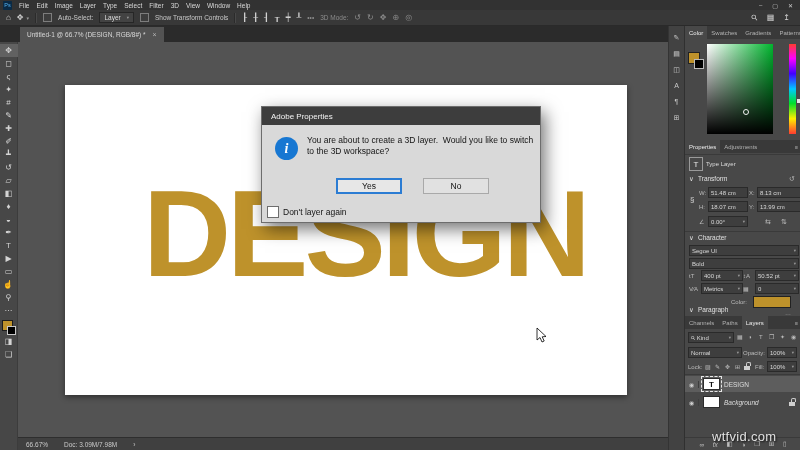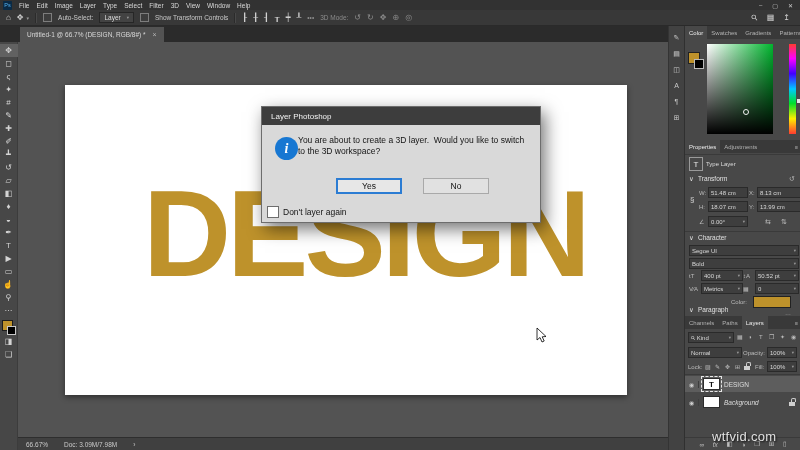--- a/index.html
+++ b/index.html
@@ -55,21 +55,21 @@
                font-weight:bold;letter-spacing:-4px;color:#be922b;}
 
   
   .dialog{position:absolute;left:261px;top:106px;width:280px;height:117px;background:#d9d9d9;
           border:1px solid #6d6d6d;box-shadow:4px 6px 16px rgba(0,0,0,.55);z-index:7;box-sizing:border-box;}
   .dlg-title{height:18px;background:#3d3d3d;color:#f2f2f2;font-size:8px;display:flex;
              align-items:center;padding-left:9px;}
   .dlg-info{position:absolute;left:13px;top:30px;width:23px;height:23px;border-radius:50%;
             background:#1777d2;color:#fff;font-family:"Liberation Serif",serif;font-style:italic;
             font-weight:bold;font-size:14px;display:flex;align-items:center;justify-content:center;}
-  .dlg-msg{position:absolute;left:36px;top:28px;width:228px;font-size:8.5px;line-height:11px;
+  .dlg-msg{position:absolute;left:45px;top:28px;width:228px;font-size:8.5px;line-height:11px;
            color:#141414;white-space:pre-wrap;}
   .dlg-btn{position:absolute;top:71px;width:66px;height:16px;background:#e1e1e1;
            border:1px solid #a9a9a9;display:flex;align-items:center;justify-content:center;
            font-size:8.5px;color:#111;box-sizing:border-box;}
   .dlg-btn.focus{border:2px solid #2b7cd3;background:#e7e7e7;}
   .dlg-check{position:absolute;left:5px;top:99px;display:flex;align-items:center;gap:4px;
              font-size:8.5px;color:#141414;}
   .cb{width:10px;height:10px;background:#fff;border:1px solid #6e6e6e;flex:none;}
 
   
@@ -221,21 +221,21 @@
     <span class="tool">❏</span>
   </div>
 
   <div class="pasteboard">
     <div class="canvas">
       <div class="design-text">DESIGN</div>
     </div>
   </div>
 
   <div class="dialog">
-    <div class="dlg-title">Layer Photoshop</div>
+    <div class="dlg-title">Adobe Properties</div>
     <div class="dlg-info">i</div>
     <div class="dlg-msg">You are about to create a 3D layer.  Would you like to switch to the 3D workspace?</div>
     <div class="dlg-btn focus" style="left:74px;">Yes</div>
     <div class="dlg-btn" style="left:161px;">No</div>
     <div class="dlg-check">
       <span class="cb"></span>
       <span>Don't layer again</span>
     </div>
   </div>
 

